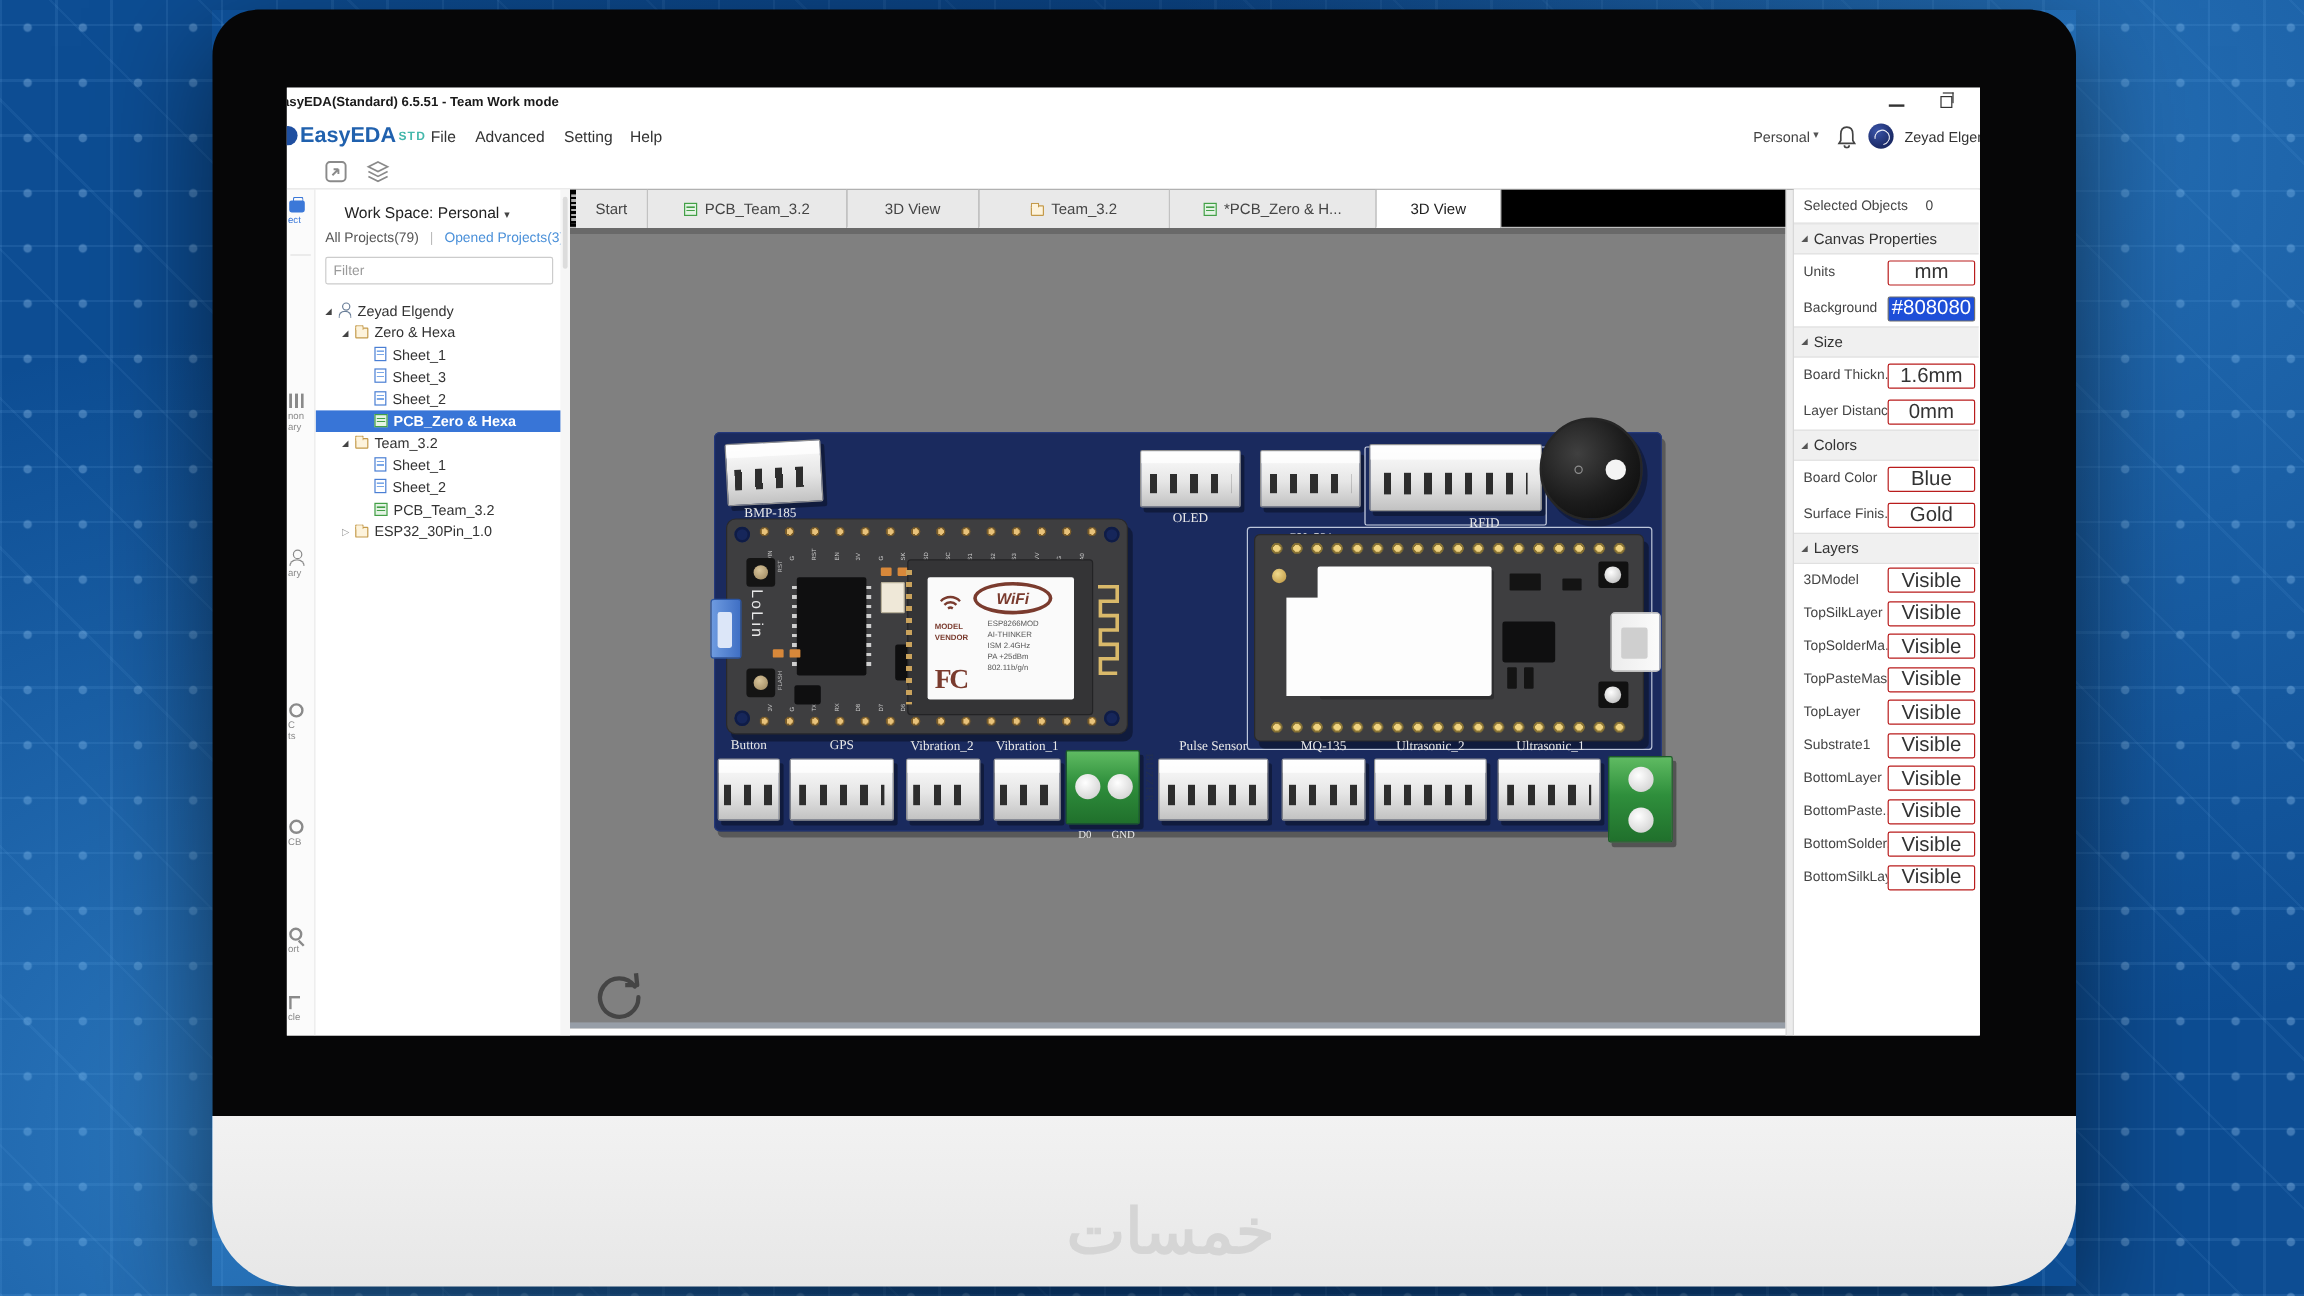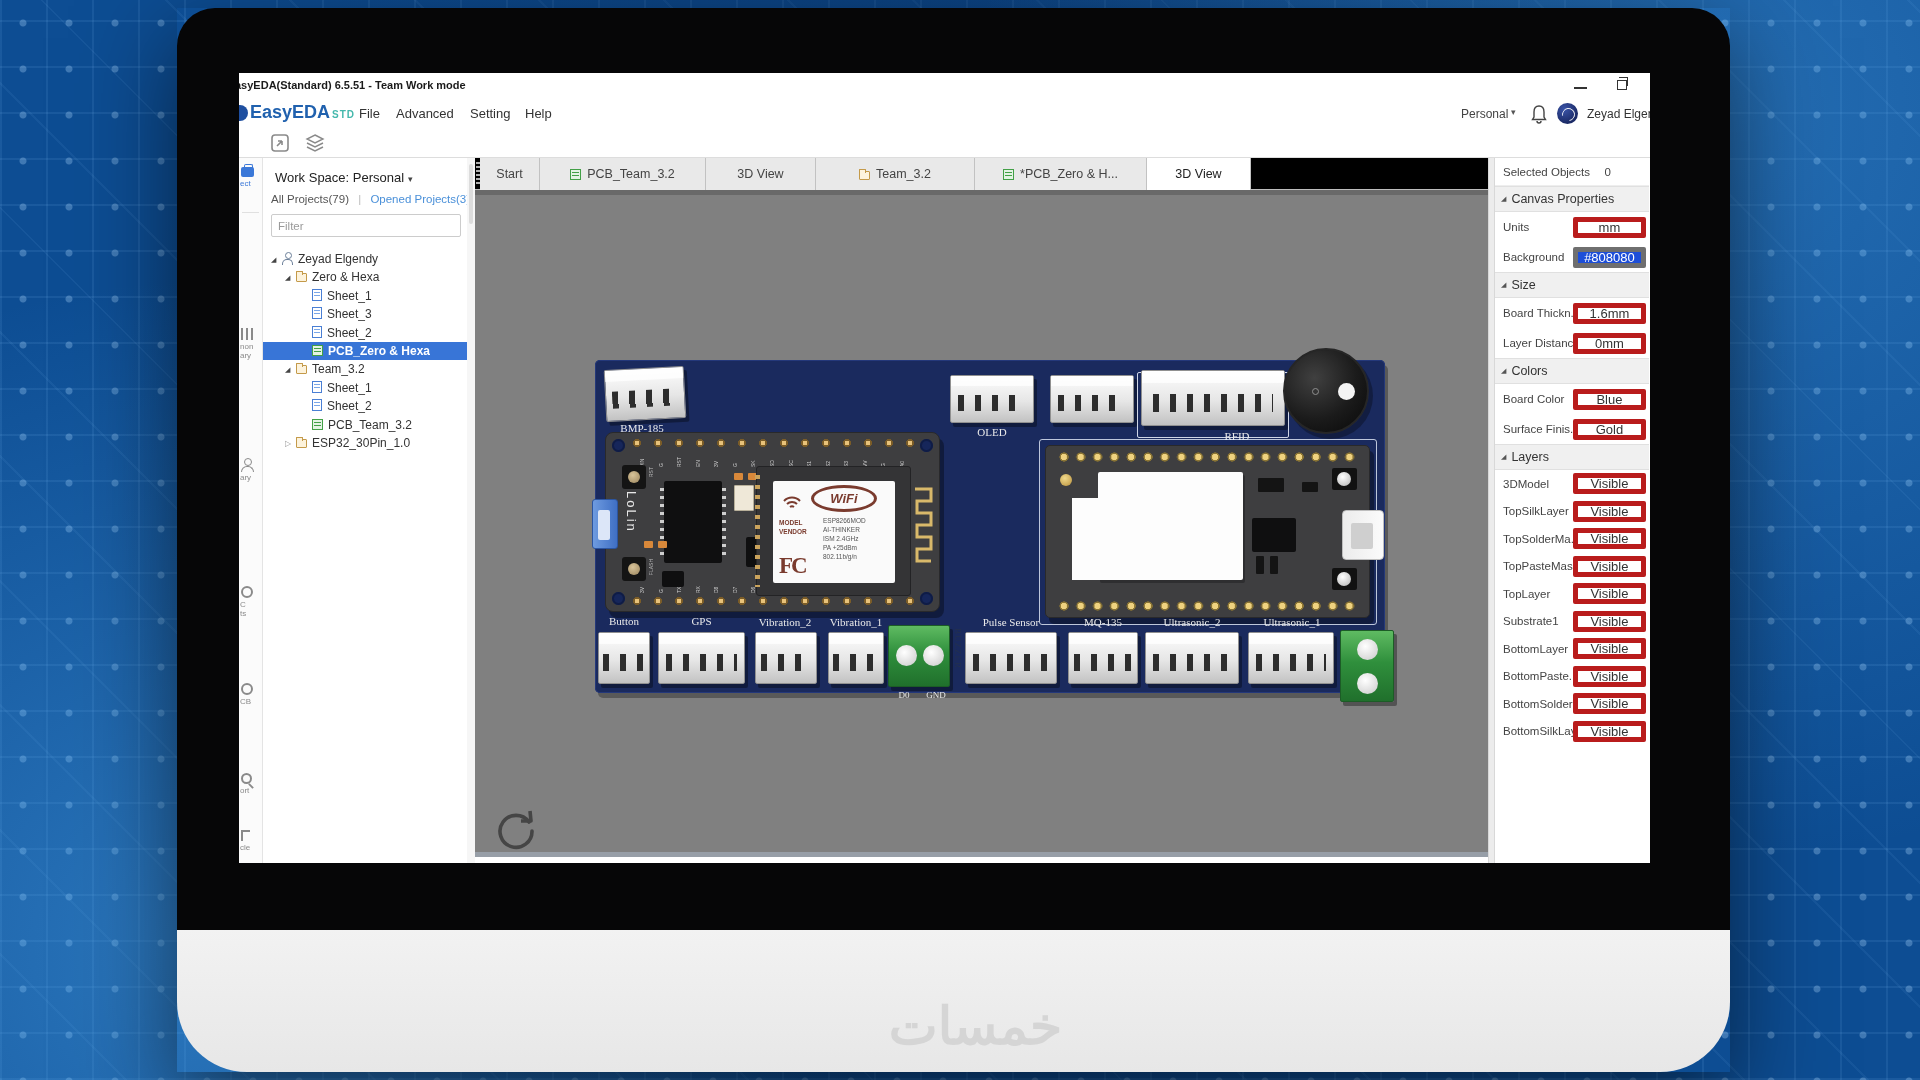--- a/index.html
+++ b/index.html
@@ -63,21 +63,21 @@
   .ric-person::before{content:"";position:absolute;left:3px;top:0;width:6px;height:6px;border:1.5px solid #8a8a8a;border-radius:50%}
   .ric-person::after{content:"";position:absolute;left:0;top:8px;width:11px;height:5px;border:1.5px solid #8a8a8a;border-bottom:none;border-radius:6px 6px 0 0}
   .ric-ring{border:2px solid #8a8a8a;border-radius:50%;width:12px;height:12px}
   .ric-mag{border:2px solid #8a8a8a;border-radius:50%;width:11px;height:11px}
   .ric-mag::after{content:"";position:absolute;left:7px;top:8px;width:2px;height:6px;background:#8a8a8a;transform:rotate(-45deg)}
   .ric-bracket{border-left:2px solid #8a8a8a;border-top:2px solid #8a8a8a;width:9px;height:11px}
   
   .wpanel{position:absolute;left:24px;top:85px;width:212px;height:705px;background:#fff;overflow:hidden}
   .wpanel-scroll{position:absolute;right:0;top:0;width:8px;height:705px;background:#f6f6f6}
   .wpanel-scroll::before{content:"";position:absolute;left:2px;top:6px;width:4px;height:60px;background:#dcdcdc;border-radius:2px}
-  .ws-header{margin:12px 0 0 12px;font-size:13px;color:#222}
+  .ws-header{margin:12px 0 0 24px;font-size:13px;color:#222}
   .ws-caret{font-size:9px;color:#444;margin-left:4px}
   .ws-links{margin:8px 0 0 8px;font-size:11.5px;color:#555}
   .ws-links .sep{color:#bbb;margin:0 6px}
   .ws-links .link-blue{color:#4a90d9}
   .filter-input{display:block;margin:9px 0 0 8px;width:190px;height:23px;border:1px solid #ccc;border-radius:2px;
     font-size:11.5px;padding:0 6px;color:#333;font-family:"Liberation Sans",sans-serif;outline:none}
   .filter-input::placeholder{color:#9a9a9a}
   .tree{margin-top:13px}
   .trow{height:18.4px;line-height:18.4px;white-space:nowrap;font-size:12px;color:#333;cursor:default}
   .trow .exp{display:inline-block;width:11px;font-size:7px;color:#444;vertical-align:1px}
@@ -115,22 +115,22 @@
   
   .ppanel{position:absolute;left:1256px;top:85px;width:154px;height:705px;background:#fff;font-size:11.5px;color:#444;overflow:hidden}
   .prow-selected{height:28px;display:flex;align-items:center;padding-left:8px;border-bottom:1px solid #eee}
   .prow-selected .val{margin-left:auto;margin-right:38px}
   .psec{height:26px;background:#f0f0f0;border-top:1px solid #e0e0e0;border-bottom:1px solid #e0e0e0;
     display:flex;align-items:center;padding-left:6px;font-size:12.5px;color:#333}
   .psec .tri{font-size:7px;color:#555;margin-right:5px}
   .prow{height:30px;display:flex;align-items:center;padding-left:8px}
   .prow.lay{height:27.5px}
   .prow .plabel{width:72px;overflow:hidden;white-space:nowrap}
-  .pctl{margin-left:auto;margin-right:3px;width:75px;height:21px;border:5px solid #b91c1c;border-radius:2px;background:#fff;
-    display:flex;align-items:center;justify-content:center;font-size:13px;color:#333;cursor:default}
+  .pctl{margin-left:auto;margin-right:3px;width:75px;height:21px;border:1px solid #b91c1c;border-radius:2px;background:#fff;
+    display:flex;align-items:center;justify-content:center;font-size:17px;color:#333;cursor:default}
   .pctl.swatch{background:#1d4ed8;border-color:#6f6f6f;color:#fff}
   
   .pcb{position:absolute;left:120px;top:170px;width:790px;height:333px;background:#1a2a5e;border-radius:5px;
     box-shadow:3px 5px 0 rgba(0,0,0,.30), inset 0 0 0 1px #24387a}
   .pcb-label{position:absolute;color:#e9e9e9;font-family:"Liberation Serif",serif;font-size:11px;text-align:center;white-space:nowrap}
   .conn{position:absolute;background:linear-gradient(180deg,#fdfdfd,#e6e6e6 55%,#c2c2c2);border:1px solid #909090;border-radius:2px;box-shadow:3px 4px 0 rgba(0,0,0,.35)}
   .conn::before{content:"";position:absolute;left:8%;right:8%;top:42%;height:34%;
     background:repeating-linear-gradient(90deg,#2d2d2d 0 6px,transparent 6px 17px)}
   .conn::after{content:"";position:absolute;left:0;right:0;top:0;height:22%;background:rgba(255,255,255,.75)}
   .silk-box{position:absolute;border:1px solid rgba(240,244,255,.85);border-radius:2px}

